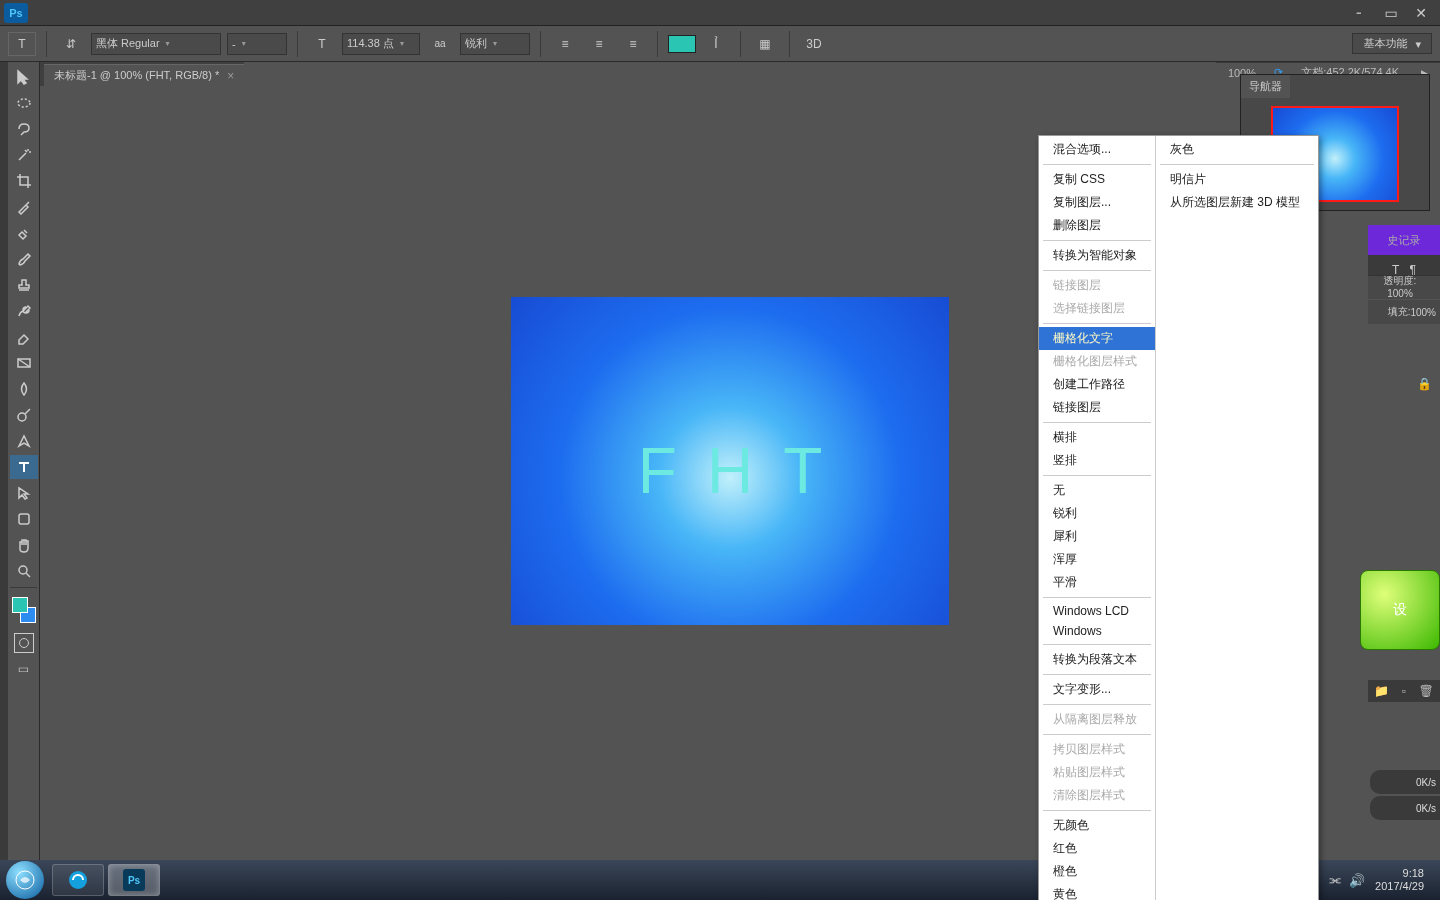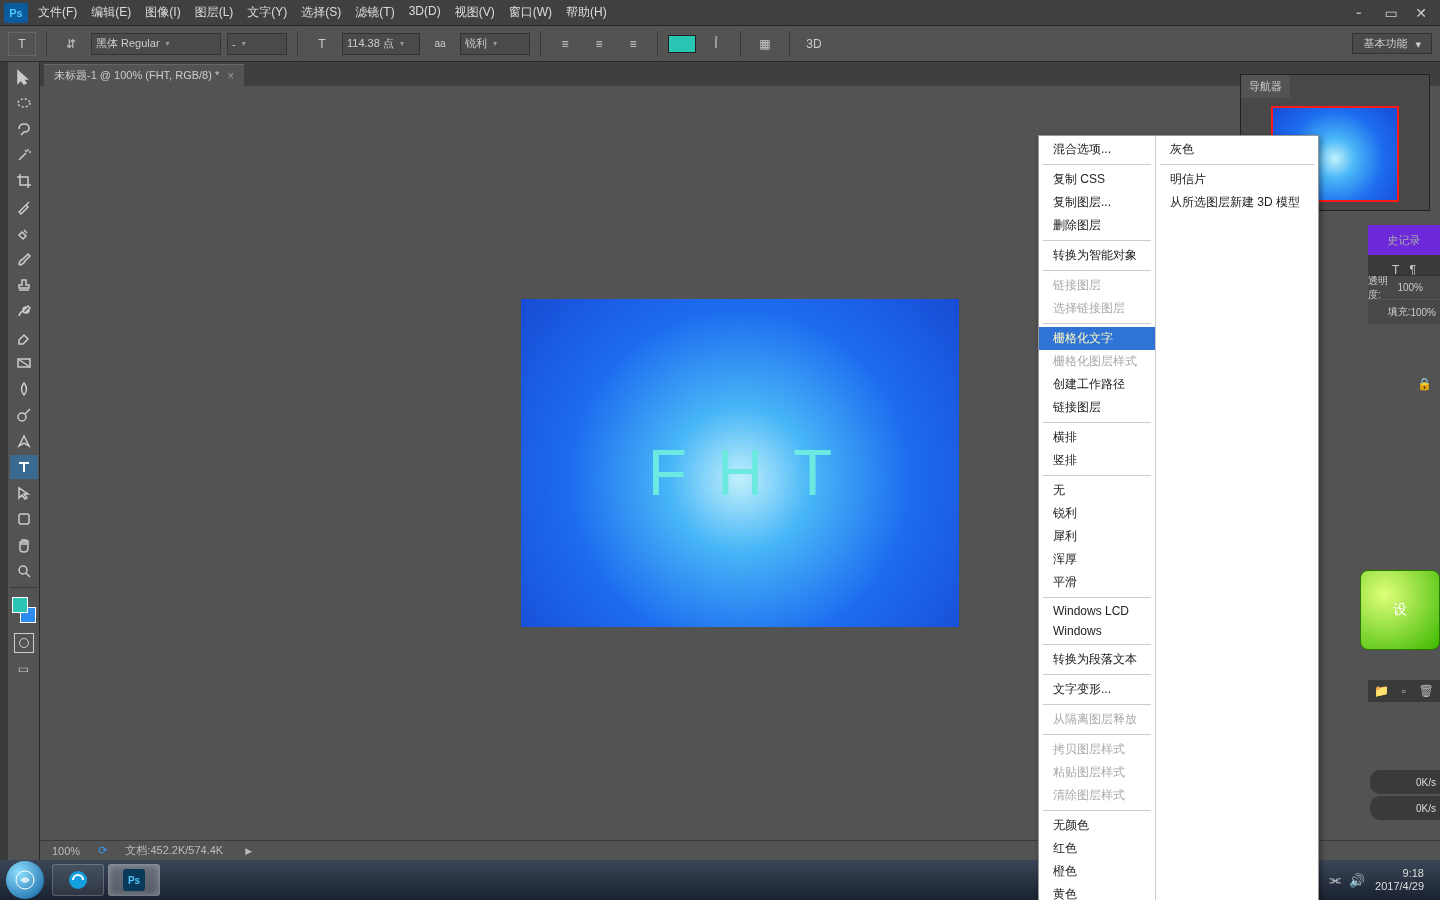--- a/index.html
+++ b/index.html
@@ -23,38 +23,38 @@
 .tool { width: 28px; height: 24px; display: flex; align-items: center; justify-content: center; margin: 1px auto; color: #ccc; position: relative; }
 .tool.active { background: #3a6a8f; }
 .tool svg { width: 16px; height: 16px; stroke: #ccc; fill: none; stroke-width: 1.5; }
 .fgbg { width: 28px; height: 30px; position: relative; margin: 4px auto; }
 .fgbg .bg-sw { position: absolute; right: 2px; bottom: 2px; width: 16px; height: 16px; background: #2d8cf0; border: 1px solid #fff; }
 .fgbg .fg-sw { position: absolute; left: 2px; top: 2px; width: 16px; height: 16px; background: #2bc5b4; border: 1px solid #fff; }
 .qmask { width:20px; height:20px; border:1px solid #ccc; margin:4px auto; display:flex; align-items:center; justify-content:center; }
 .qmask-in { width:10px; height:10px; border:1px solid #ccc; border-radius:50%;}
 .screenmode { width:22px; height:16px; margin:4px auto; display:flex; align-items:center; justify-content:center; color:#ccc;}
 
-.canvas-area { flex: 1; background: #535353; display: flex; flex-direction: column; position: relative; }
+.canvas-area { flex: 1; background: #535353; display: flex; flex-direction: row; position: relative; }
 .doc-tab-bar { height: 24px; background: #3f3f3f; display: flex; align-items: flex-end; padding-left: 4px; }
 .doc-tab { background: #535353; height: 22px; padding: 0 10px; display: flex; align-items: center; font-size: 11px; color: #ccc; border-top:1px solid #666; }
 .doc-tab .close { margin-left: 8px; color: #999; font-size: 12px; }
 .canvas-viewport { flex: 1; display: flex; align-items: center; justify-content: center; position: relative; }
 .artboard { width: 438px; height: 328px; background: radial-gradient(circle at 50% 55%, #c1f0fb 0%, #48b6f7 25%, #1d6cef 60%, #174cd4 100%); position: relative; display: flex; align-items: center; justify-content: center; }
 .art-text { font-size: 64px; letter-spacing: 30px; color: #6ce9e1; font-weight: 300; transform: translateX(15px) translateY(10px); }
 .canvas-status { height: 20px; background: #535353; border-top: 1px solid #3a3a3a; display: flex; align-items: center; padding: 0 12px; font-size: 11px; color: #bbb; gap: 18px; }
 .canvas-status .arrow { margin-left:4px; font-size:9px; }
 
 .navigator-panel { position: absolute; right: 10px; top: 74px; width: 190px; background: #484848; border:1px solid #222; z-index:1; }
 .nav-tab { padding: 4px 8px; font-size: 11px; background: #535353; color: #ccc; display:inline-block; }
 .nav-thumb-wrap { padding: 8px; display: flex; justify-content: center; }
 .nav-thumb { width: 128px; height: 96px; border: 2px solid #ff1a1a; background: radial-gradient(circle at 50% 55%, #c1f0fb 0%, #48b6f7 25%, #1d6cef 60%, #174cd4 100%); }
 
 .history-strip { position:absolute; right:0; top:225px; width:72px; height:30px; background:#6d28d9; color:#aaa; font-size:11px; display:flex; align-items:center; justify-content:center; z-index:1;}
 .char-strip { position:absolute; right:0; top:255px; width:72px; height:30px; background:#3a3a3a; display:flex; align-items:center; justify-content:center; gap:10px; z-index:1;}
-.opacity-row { position:absolute; right:0; top:275px; width:72px; height:24px; font-size:10px; color:#ccc; display:flex; align-items:center; justify-content:flex-end; padding-right:17px; z-index:1; background:#484848; border-top:1px solid #333;}
+.opacity-row { position:absolute; right:0; top:275px; width:72px; height:24px; font-size:10px; color:#ccc; display:flex; align-items:center; justify-content:flex-end; padding-right:8px; z-index:1; background:#484848; border-top:1px solid #333;flex-direction:column;}
 .fill-row { position:absolute; right:0; top:300px; width:72px; height:24px; font-size:10px; color:#ccc; display:flex; align-items:center; justify-content:flex-end; padding-right:4px; z-index:1; background:#484848;}
 .lock-row { position:absolute; right:0; top:372px; width:30px; height:24px; color:#ccc; display:flex; align-items:center; justify-content:center; z-index:1;}
 
 .layer-icons-row { position:absolute; right:0; top:680px; width:72px; height:22px; background:#3a3a3a; display:flex; align-items:center; justify-content:space-around; z-index:1; color:#bbb; font-size:12px;}
 
 .context-menu { position: absolute; left: 1038px; top: 135px; background: #fff; border: 1px solid #999; box-shadow: 2px 2px 6px rgba(0,0,0,.4); z-index: 20; display: flex; font-size: 12px; }
 .cm-col { min-width: 115px; padding: 2px 0; }
 .cm-col:first-child { border-right: 1px solid #ccc; }
 .cm-item { padding: 3px 18px 3px 14px; color: #222; white-space: nowrap; cursor: default; }
 .cm-item.disabled { color: #aaa; }
@@ -74,33 +74,20 @@
 .tray-clock { text-align: right; line-height: 1.2; margin-right:10px;}
 .tray-icons { display:flex; gap:8px; align-items:center;}
 .tray-icons span { font-size:13px; }
 .sogou-badge { background:#d83535; color:#fff; padding:1px 3px; border-radius:2px; font-weight:bold; font-size:10px;}
 </style>
 </head>
 <body>
 
 <div class="titlebar">
   <div class="ps-logo">Ps</div>
-  <div class="menubar">
-    <span>文件(F)</span>
-    <span>编辑(E)</span>
-    <span>图像(I)</span>
-    <span>图层(L)</span>
-    <span>文字(Y)</span>
-    <span>选择(S)</span>
-    <span>滤镜(T)</span>
-    <span>3D(D)</span>
-    <span>视图(V)</span>
-    <span>窗口(W)</span>
-    <span>帮助(H)</span>
-  </div>
   <div class="window-controls">
     <div>╴</div>
     <div>▭</div>
     <div>✕</div>
   </div>
 </div>
 
 <div class="options-bar">
   <div class="opt-btn" style="border:1px solid #666">T</div>
   <div class="opt-sep"></div>

